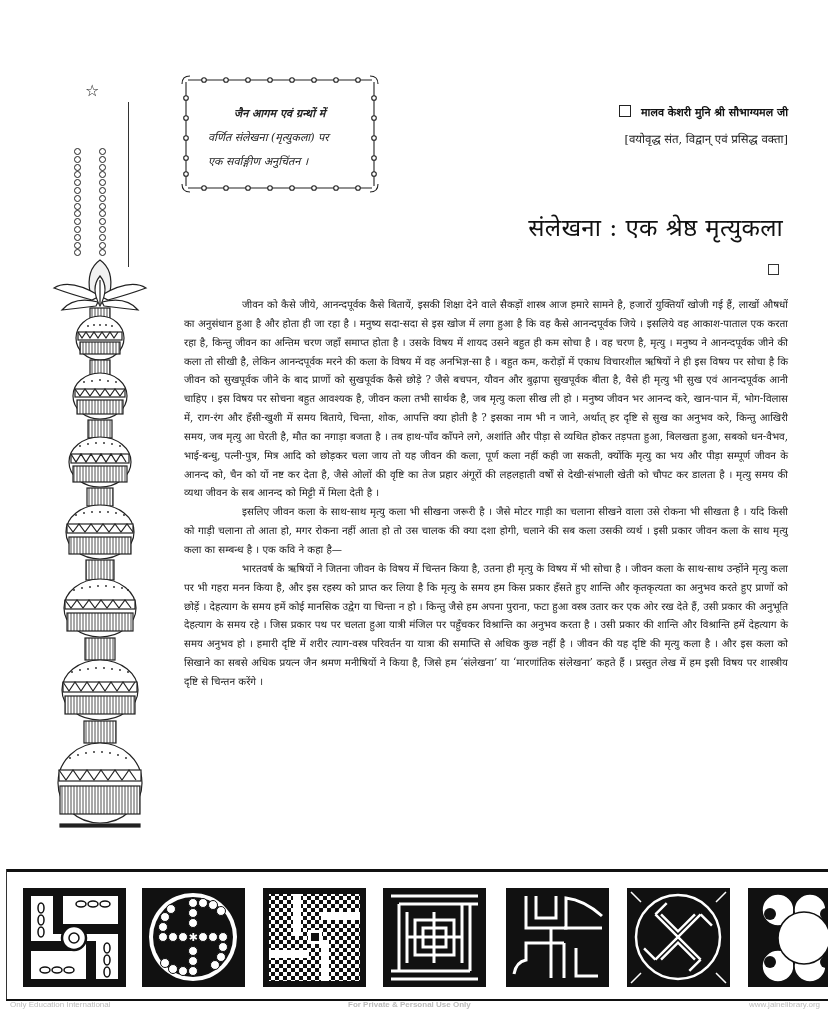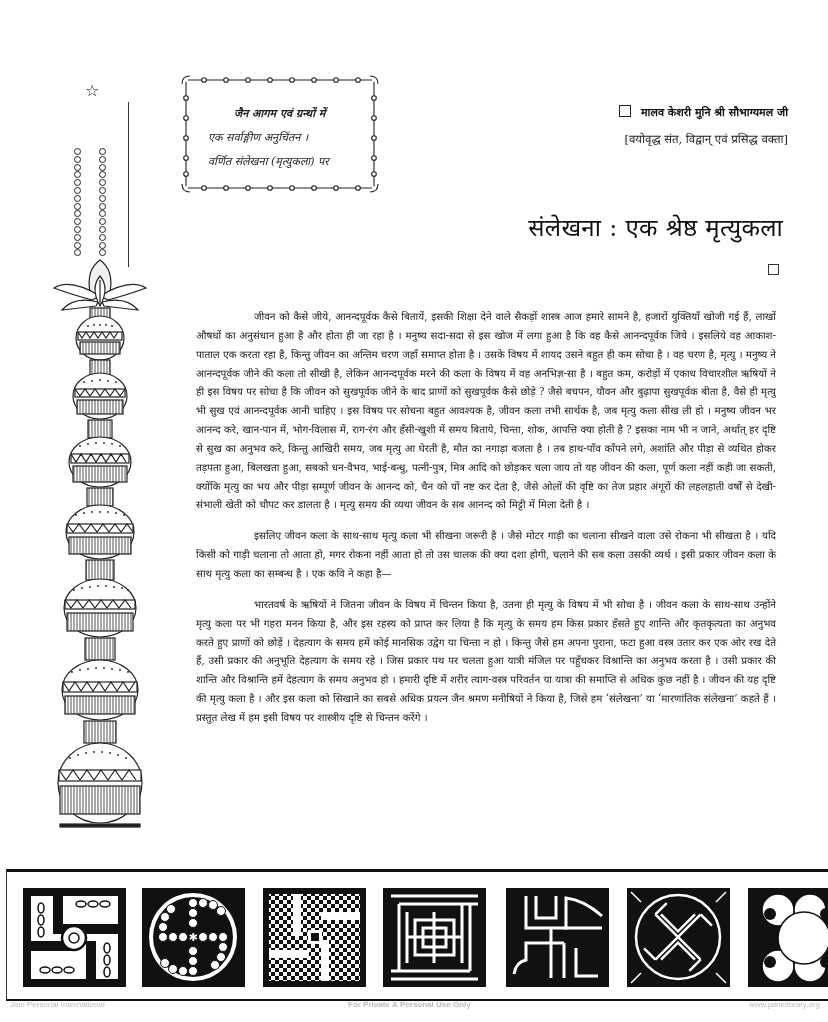--- a/index.html
+++ b/index.html
@@ -27,21 +27,21 @@
     .author-name { font-family: "DejaVu Sans", sans-serif; font-weight: bold; font-size: 11px; color: #111; }
     .author-sq { display: inline-block; width: 10px; height: 10px; border: 1.4px solid #222; margin-right: 10px; vertical-align: -1px; }
     .author-desc { font-family: "DejaVu Serif", serif; font-size: 11.5px; margin-top: 12px; color: #222; }
 
     
     .title { position: absolute; right: 45px; top: 210px; font-family: "DejaVu Serif", serif; font-size: 24px; color: #111; letter-spacing: 0.3px; }
     .title-sq { position: absolute; left: 768px; top: 264px; width: 9px; height: 9px; border: 1.3px solid #333; }
 
     
     .body-text { position: absolute; left: 184px; top: 296px; width: 604px; font-family: "DejaVu Serif", serif; font-size: 10.2px; line-height: 18.85px; color: #1a1a1a; text-align: justify; }
-    .body-text p { margin: 12px; text-indent: 58px; }
+    .body-text p { margin: 0; text-indent: 58px; }
     .body-text .verse { text-align: center; text-indent: 0; font-size: 12px; padding-left: 40px; }
 
     
     .band { position: absolute; left: 0; top: 865px; width: 828px; height: 135px; }
     .band .top-rule { position: absolute; left: 6px; top: 4px; right: 0; height: 3px; background: #111; }
     .band .bottom-rule { position: absolute; left: 6px; top: 134px; right: 0; height: 2px; background: #111; }
     .band .left-rule { position: absolute; left: 6px; top: 4px; width: 1px; height: 130px; background: #333; }
     .tile { position: absolute; top: 23px; width: 103px; height: 99px; background: #111; }
     .tile svg { display: block; }
 
@@ -240,22 +240,22 @@
           <circle cx="194" cy="84" r="2.3"></circle>
           <circle cx="194" cy="100" r="2.3"></circle>
         <path d="M2 10 Q2 2 10 2" fill="none"></path>
           <path d="M190 2 Q198 2 198 10" fill="none"></path>
         <path d="M2 110 Q2 118 10 118" fill="none"></path>
           <path d="M190 118 Q198 118 198 110" fill="none"></path>
       </g>
     </svg>
     <div class="quote-text">
       <span class="l1">जैन आगम एवं ग्रन्थों में</span>
+      <span style="display:block">वर्णित संलेखना (मृत्युकला) पर</span>
       <span style="display:block">एक सर्वाङ्गीण अनुचिंतन ।</span>
-      <span style="display:block">वर्णित संलेखना (मृत्युकला) पर</span>
     </div>
   </div>
 
   <div class="author">
     <div class="author-name">
       <span class="author-sq"></span><span>मालव केशरी मुनि श्री सौभाग्यमल जी</span>
     </div>
     <div class="author-desc">[वयोवृद्ध संत, विद्वान् एवं प्रसिद्ध वक्ता]</div>
   </div>
 
@@ -406,16 +406,16 @@
         <g fill="#111">
           <circle cx="22" cy="26" r="6"></circle>
             <circle cx="22" cy="74" r="6"></circle>
             <circle cx="78" cy="26" r="6"></circle>
             <circle cx="78" cy="74" r="6"></circle>
         </g>
       </svg>
     </div>
   </div>
 
-  <div class="footer left">Jain Personal International</div>
+  <div class="footer left">Only Education International</div>
   <div class="footer mid">For Private &amp; Personal Use Only</div>
   <div class="footer right">www.jainelibrary.org</div>
 </div>
 
 </body></html>

